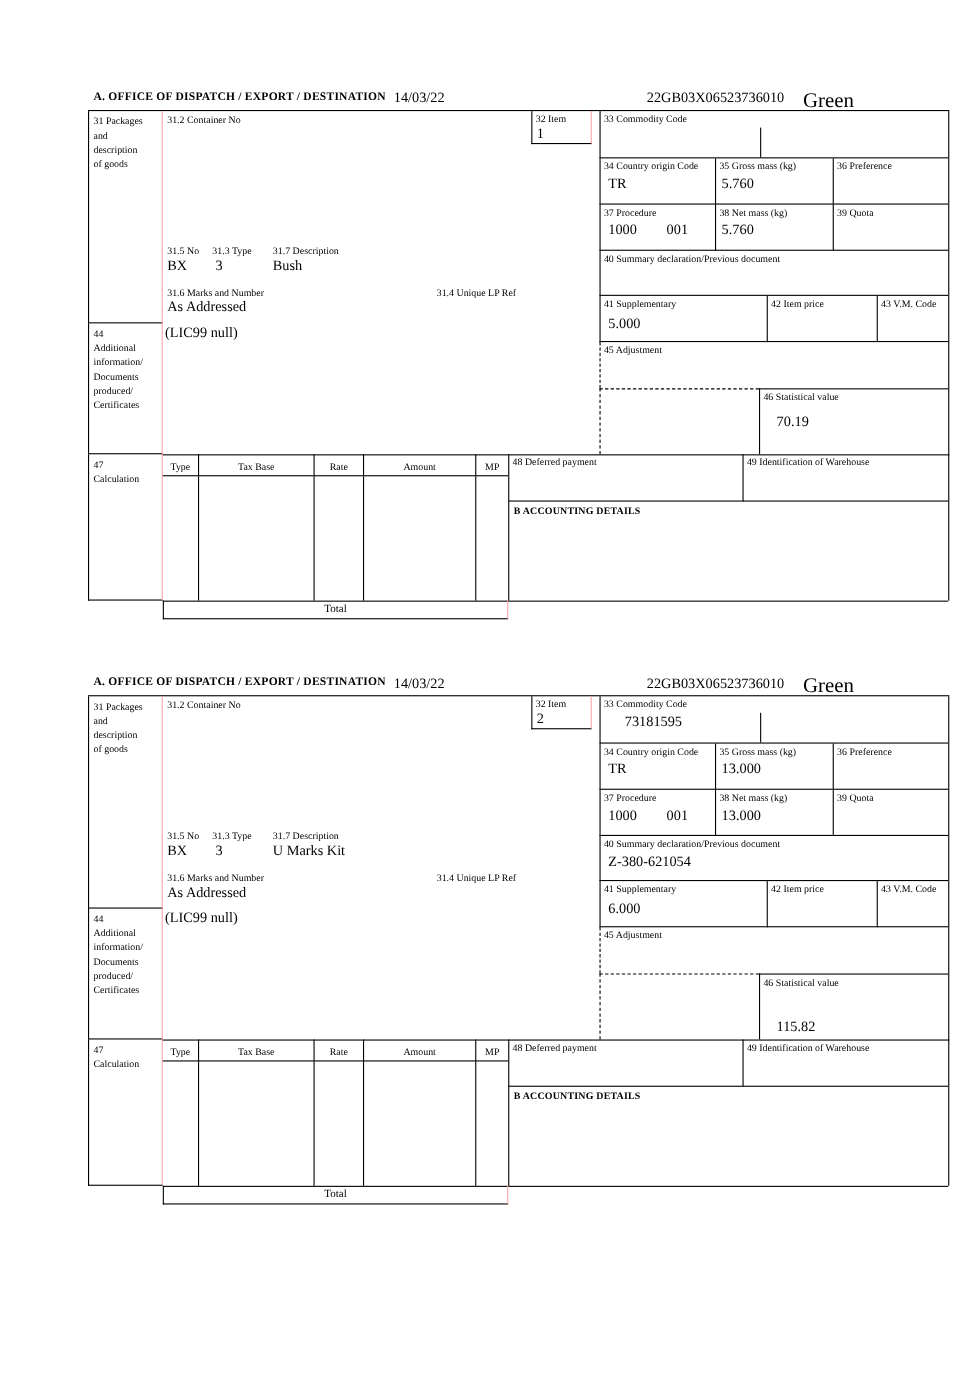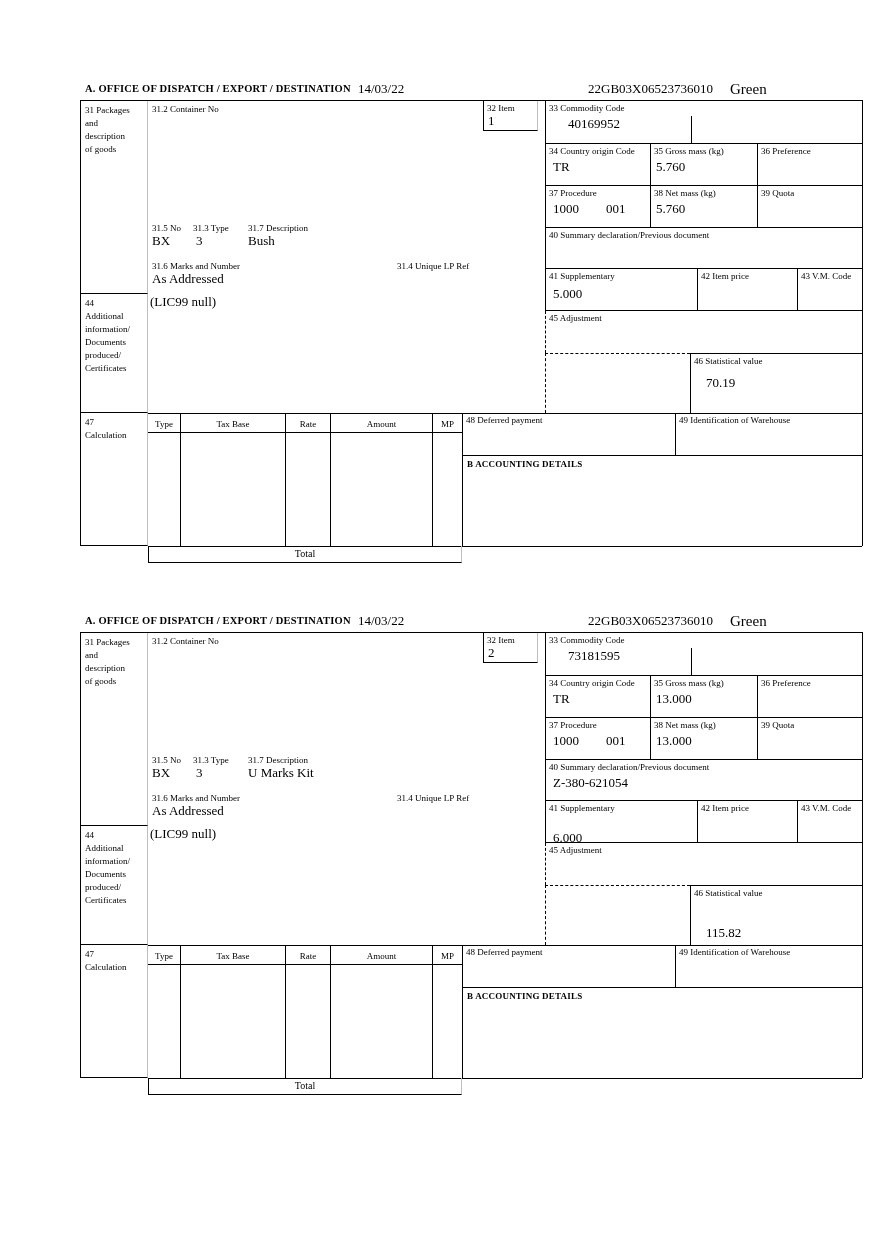--- a/index.html
+++ b/index.html
@@ -3,21 +3,21 @@
 <meta charset="utf-8">
 <style>
   * { margin:0; padding:0; box-sizing:border-box; }
   html,body { background:#ffffff; }
   body { width:882px; height:1250px; position:relative; overflow:hidden;
          font-family:"Liberation Serif","DejaVu Serif",serif; color:#000; }
   .section { position:absolute; left:0; width:882px; height:505px; }
   .hdr-office { position:absolute; left:85px; top:3px; font-size:10.5px; font-weight:bold; letter-spacing:.2px; }
   .hdr-date   { position:absolute; left:358px; top:1px; font-size:13px; }
   .hdr-ref    { position:absolute; left:588px; top:1px; font-size:13px; }
-  .hdr-status { position:absolute; left:730px; top:1px; font-size:15px; }
+  .hdr-status { position:absolute; left:730px; top:1px; font-size:19px; }
   .form { position:absolute; left:80px; top:20px; width:783px; height:462px; border-top:1px solid #000; }
   .cell, .line, .t9, .t13 { position:absolute; }
   .bl { border-left:1px solid #000; }   .br { border-right:1px solid #fca5a5; }
   .bb { border-bottom:1px solid #000; } .bt { border-top:1px solid #000; }
   .bld { border-left:1px dashed #000; } .btd { border-top:1px dashed #000; }
   .lbl { font-size:9px; padding:2px 0 0 3px; line-height:1.15; }
   .val { font-size:13px; padding-left:7px; margin-top:4px; line-height:1.1; }
   .pre { white-space:pre-line; }
   .t9  { font-size:9px; }  .t13 { font-size:13px; }
   .leftlbl { font-size:9px; padding:3px 2px 0 4px; line-height:1.45; }
@@ -58,21 +58,20 @@
 
     <div class="t9" style="left:72px;top:3px">31.2 Container No</div>
 
     <div class="cell bl br bb" style="left:403px;top:0;width:55px;height:30px">
       <div class="lbl">32 Item</div>
       <div class="val" style="padding-left:4px;margin-top:1px">1</div>
     </div>
 
     <div class="cell bl bb" style="left:465px;top:0;width:317px;height:43px">
       <div class="lbl">33 Commodity Code</div>
-      <div class="val" style="padding-left:22px">40169952</div>
       <div class="line bl" style="left:145px;top:15px;width:0;height:27px"></div>
     </div>
     <div class="cell bl bb" style="left:465px;top:43px;width:105px;height:42px">
       <div class="lbl">34 Country origin Code</div>
       <div class="val">TR</div>
     </div>
     <div class="cell bl bb" style="left:570px;top:43px;width:107px;height:42px">
       <div class="lbl">35 Gross mass (kg)</div>
       <div class="val" style="padding-left:5px">5.760</div>
     </div>
@@ -221,21 +220,21 @@
     </div>
     <div class="cell bl bb" style="left:677px;top:85px;width:105px;height:42px">
       <div class="lbl">39 Quota</div>
     </div>
     <div class="cell bl bb" style="left:465px;top:127px;width:317px;height:41px">
       <div class="lbl">40 Summary declaration/Previous document</div>
       <div class="val">Z-380-621054</div>
     </div>
     <div class="cell bl bb" style="left:465px;top:168px;width:152px;height:42px">
       <div class="lbl">41 Supplementary</div>
-      <div class="val" style="margin-top:18px">6.000</div>
+      <div class="val" style="margin-top:6px">6.000</div>
     </div>
     <div class="cell bl bb" style="left:617px;top:168px;width:100px;height:42px">
       <div class="lbl">42 Item price</div>
     </div>
     <div class="cell bl bb" style="left:717px;top:168px;width:65px;height:42px">
       <div class="lbl">43 V.M. Code</div>
     </div>
     <div class="cell bld" style="left:465px;top:210px;width:317px;height:42px">
       <div class="lbl">45 Adjustment</div>
     </div>

